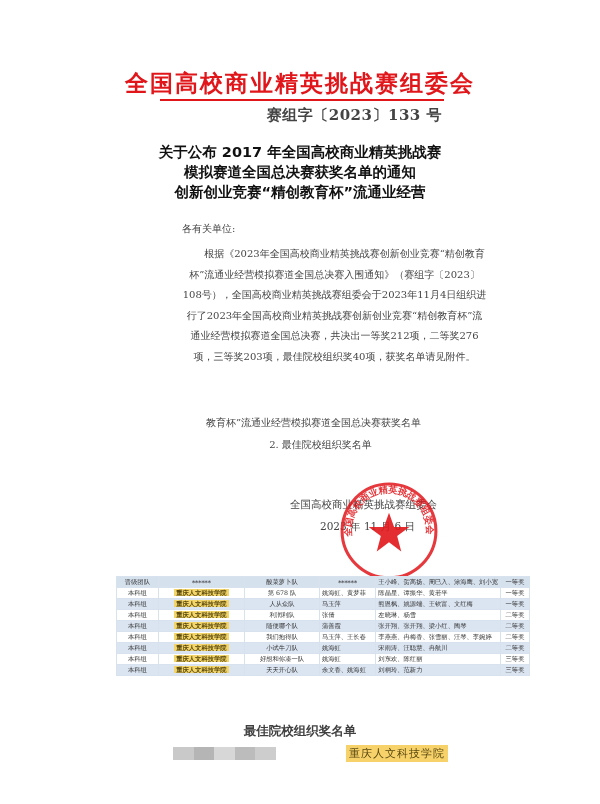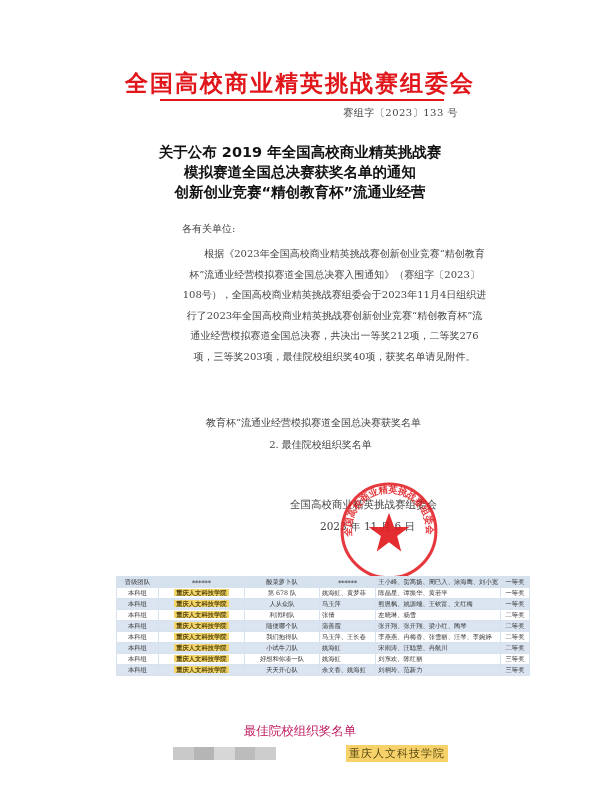--- a/index.html
+++ b/index.html
@@ -1,50 +1,50 @@
 <!DOCTYPE html>
 <html><head>
 <meta charset="utf-8">
 <style>
   html, body { margin:0; padding:0; background:#ffffff; }
   body { width:600px; height:804px; position:relative; overflow:hidden; font-family:"DejaVu Serif", serif; color:#333; }
   .org-title { position:absolute; left:0; right:0; top:68px; text-align:center; color:#e0161b; font-family:"DejaVu Sans", sans-serif; font-weight:bold; font-size:23px; letter-spacing:2px; }
   .red-rule { position:absolute; left:160px; width:284px; top:99px; height:2px; background:#e0161b; }
-  .doc-number { position:absolute; right:142px; top:106px; font-size:10px; color:#444; letter-spacing:0.5px; }
+  .doc-number { position:absolute; right:158px; top:106px; font-size:15px; color:#444; letter-spacing:0.5px;font-weight:bold; }
   .doc-title { position:absolute; left:120px; width:360px; top:142px; text-align:center; font-family:"DejaVu Sans", sans-serif; font-weight:bold; font-size:14.5px; line-height:20px; color:#111; }
   .body { position:absolute; left:165px; width:305px; font-size:10px; color:#444;margin-left:17px; }
   .salutation { top:222px; }
   .para { top:244px; line-height:20.5px; text-indent:20px;text-align:center; }
   .attach { position:absolute; left:143px; width:330px; font-size:10px; color:#444; line-height:22px; top:412px; }
   .attach .l2 { padding-left:63px; }
   .attach .l3 { padding-left:25px;text-align:center; }
   .sign { position:absolute; left:290px; top:498px; font-size:10.5px; color:#444; }
   .date { position:absolute; left:320px; top:520px; font-size:10.5px; color:#444; }
   .stamp { position:absolute; left:338px; top:480px; width:102px; height:102px; }
   .table-wrap { position:absolute; left:116px; top:576px; width:414px; }
   table { border-collapse:collapse; width:100%; font-size:6.3px; color:#333; }
   td { height:10px; padding:0 2px; border:1px solid #d8e2ee; text-align:center; white-space:nowrap; overflow:hidden; }
   tr.hdr td { background:#d6e1ee; }
   tr.odd td { background:#ffffff; }
   tr.even td { background:#dbe5f1; }
   td.left { text-align:left; }
   .hl { background:#f3d56a; padding:0 2px; font-weight:bold; color:#5a4a10; }
-  .best-title { position:absolute; left:0; right:0; top:723px; text-align:center; font-family:"DejaVu Sans", sans-serif; font-weight:normal; font-size:12.5px; color:#be185d; }
+  .best-title { position:absolute; left:0; right:0; top:723px; text-align:center; font-family:"DejaVu Sans", sans-serif; font-weight:bold; font-size:12.5px; color:#404040; }
   .blur-box { position:absolute; left:173px; top:747px; width:103px; height:13px; background:linear-gradient(90deg,#c9c9c9 0 20%,#b5b5b5 20% 40%,#d7d7d7 40% 60%,#bcbcbc 60% 80%,#cdcdcd 80%); }
   .best-school { position:absolute; left:346px; top:745px; font-size:11px; color:#5a4a10; background:#f7d26b; padding:1px 3px; letter-spacing:1px; }
 </style>
 </head>
 <body>
 
 <div class="org-title">全国高校商业精英挑战赛组委会</div>
 <div class="red-rule"></div>
 <div class="doc-number">赛组字〔2023〕133 号</div>
 
 <div class="doc-title">
-  <div>关于公布 2019 年全国高校商业精英挑战赛</div>
+  <div>关于公布 2017 年全国高校商业精英挑战赛</div>
   <div>模拟赛道全国总决赛获奖名单的通知</div>
   <div>创新创业竞赛“精创教育杯”流通业经营</div>
 </div>
 
 <div class="body salutation">各有关单位:</div>
 <div class="body para">根据《2023年全国高校商业精英挑战赛创新创业竞赛“精创教育杯”流通业经营模拟赛道全国总决赛入围通知》（赛组字〔2023〕108号），全国高校商业精英挑战赛组委会于2023年11月4日组织进行了2023年全国高校商业精英挑战赛创新创业竞赛“精创教育杯”流通业经营模拟赛道全国总决赛，共决出一等奖212项，二等奖276项，三等奖203项，最佳院校组织奖40项，获奖名单请见附件。</div>
 
 <div class="attach">
   <div class="l2">教育杯”流通业经营模拟赛道全国总决赛获奖名单</div>
   <div class="l3">2. 最佳院校组织奖名单</div>

